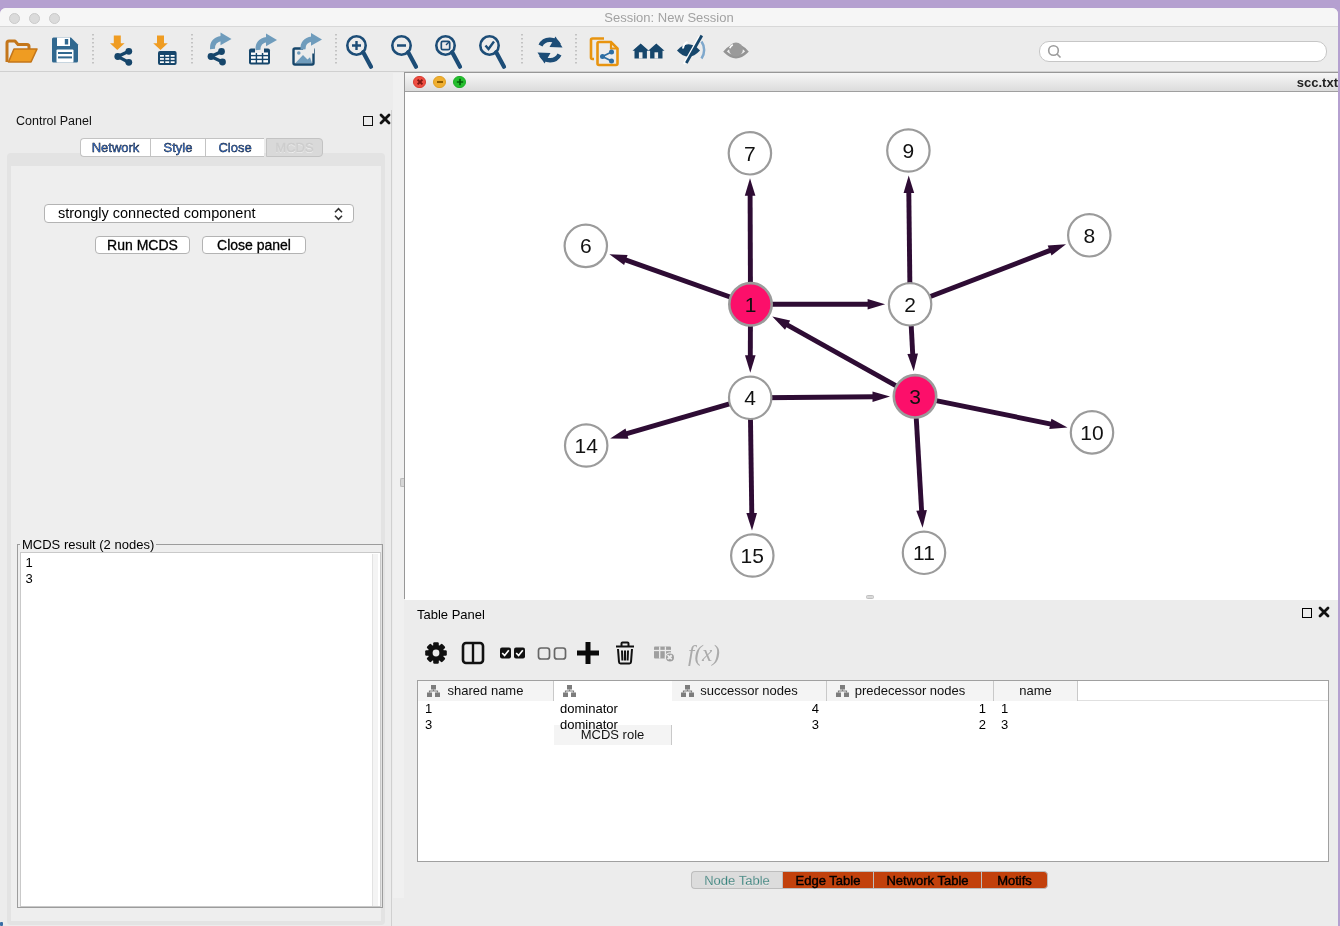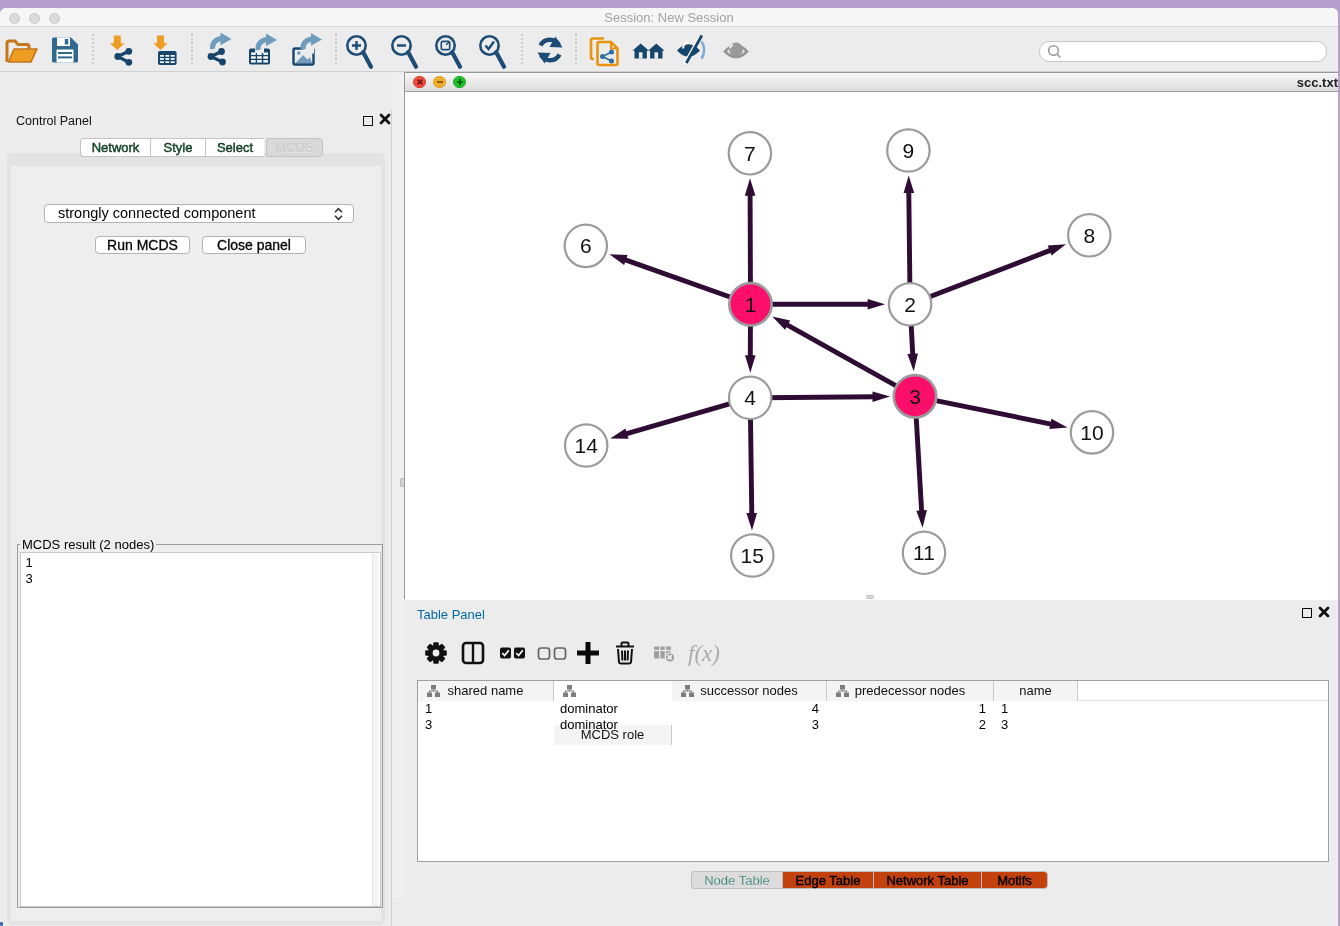--- a/index.html
+++ b/index.html
@@ -11,40 +11,40 @@
 #titlebar .tl { position:absolute; top:4.5px; width:11px; height:11px; border-radius:50%; background:#dbdbdb; border:1px solid #c9c9c9; }
 #title-text { position:absolute; top:2px; left:0; width:100%; text-align:center; font-size:13px; color:#a2a2a2; }
 
 #toolbar { position:absolute; left:0; top:20px; width:100%; height:44px; background:#ececec; border-bottom:1px solid #d0d0d0; }
 #searchbox { position:absolute; left:1039px; top:13px; width:288px; height:21px; background:#fff; border:1px solid #c6c6c6; border-radius:10px; }
 
 #cpanel { position:absolute; left:0; top:65px; width:392px; height:825px; background:#ececec; border-right:1px solid #d0d0d0;margin-top:37px; }
 #cp-title { position:absolute; left:16px; top:3.5px; font-size:12.5px; color:#111; }
 .panhdr-sq { position:absolute; width:10px; height:10px; border:1.5px solid #111; }
 .panhdr-x { position:absolute; }
-.tab { position:absolute; top:28px; height:19px; background:#fff; border:1px solid #c3c3c3; border-right:none; font-size:13px; color:#15803d; text-align:center; line-height:18px; -webkit-text-stroke:0.4px #000; }
+.tab { position:absolute; top:28px; height:19px; background:#fff; border:1px solid #c3c3c3; border-right:none; font-size:13px; color:#3b82f6; text-align:center; line-height:18px; -webkit-text-stroke:0.4px #000; }
 #tabband { position:absolute; left:7px; top:43px; width:378px; height:772px; background:#e3e3e3; border-radius:4px; }
 #tabinner { position:absolute; left:11px; top:56px; width:370px; height:755px; background:#eeeeee; }
 #optlabel { position:absolute; left:0; top:68px; width:392px; text-align:center; font-size:15px; color:#1a1a1a; }
 #dropdown { position:absolute; left:44px; top:94px; width:310px; height:19px; background:#fff; border:1px solid #b3b3b3; border-radius:4px; font-size:14.5px; color:#000; line-height:17px; padding-left:13px; }
 .btn { position:absolute; top:126px; height:18px; background:#fff; border:1px solid #b3b3b3; border-radius:4px; font-size:14px; color:#000; text-align:center; line-height:16px; -webkit-text-stroke:0.3px #000; }
 #mcdsbox { position:absolute; left:17px; top:434px; width:366px; height:364px; border:1px solid #9c9c9c; }
 #mcdsbox-label { position:absolute; left:2px; top:-8px; background:#eeeeee; padding:0 2px; font-size:13px; color:#000; }
 #mcdsbox-inner { position:absolute; left:1.5px; top:7px; width:361px; height:355px; background:#fff; border:1px solid #c9c9c9; }
 #mcdsbox-text { position:absolute; left:5px; top:2px; font-size:13px; color:#000; line-height:16px; }
 #mcds-scroll { position:absolute; right:2px; top:1px; width:6px; height:352px; background:#f4f4f4; border-left:1px solid #e2e2e2; }
 
 #netframe { position:absolute; left:404px; top:63.5px; width:934px; height:527px; border:1px solid #979797; border-right:none; border-bottom:none; background:#fff; }
 #nettitle { position:absolute; left:0; top:0; width:100%; height:19px; background:linear-gradient(#f7f7f7,#dcdcdc); border-bottom:1px solid #9f9f9f; }
 #nettitle span { position:absolute; width:100%; text-align:right; top:2.5px; font-size:13px; font-weight:bold; color:#222; }
 .tlight { position:absolute; top:3px; width:12.5px; height:12.5px; border-radius:50%; text-align:center; }
 #netcanvas { position:absolute; left:0; top:20px; width:933px; height:507px; background:#fff; }
 
 #tpanel { position:absolute; left:404px; top:595px; width:934px; height:295px; background:#ececec; }
-#tp-title { position:absolute; left:13px; top:4px; font-size:13px; color:#0369a1; }
+#tp-title { position:absolute; left:13px; top:4px; font-size:13px; color:#000000; }
 #tp-toolbar { position:absolute; left:13px; top:26px; width:912px; height:40px; }
 #ttable { position:absolute; left:13px; top:77px; width:912px; height:182px; background:#fff; border:1px solid #a0a0a0; }
 .thcell { position:absolute; top:0; height:20px; background:#f4f4f4; border-right:1px solid #c9c9c9; font-size:13px; color:#111; text-align:center; line-height:20px; }
 .trow { position:absolute; width:910px; height:16px; font-size:13px; color:#000; }
 .tcell { position:absolute; top:0; height:16px; line-height:16px; }
 .btab { position:absolute; top:268px; height:18px; background:#c2410c; border:1px solid #bdbdbd; border-right:none; font-size:13px; color:#000; text-align:center; line-height:17px; -webkit-text-stroke:0.4px #000; }
 
 #statusbar { position:absolute; left:0; top:890px; width:1338px; height:32px; background:#eeeeee; border-top:1px solid #d2d2d2; }
 #listbtn { position:absolute; left:10px; top:7px; width:28px; height:20px; background:#fdfdfd; border:1px solid #909090; }
 #membtn { position:absolute; left:1255px; top:6px; width:67px; height:19px; background:#fff; border:1px solid #ababab; border-radius:3px; font-size:11.5px; color:#000; }
@@ -170,21 +170,21 @@
     <div class="panhdr-sq" style="left:363px; top:6px;"></div>
     <div class="panhdr-x" style="left:378.5px; top:3px; width:12px; height:12px;">
         <svg width="12" height="12" viewBox="0 0 12 12" style="position:absolute;left:0;top:0;">
           <path d="M2 2 L10 10 M10 2 L2 10" stroke="#111" stroke-width="2.8" stroke-linecap="round"></path>
         </svg>
       </div>
     <div id="tabband"></div>
     <div id="tabinner"></div>
     <div class="tab" style="left:80px; width:70px; border-radius:4px 0 0 4px;">Network</div>
     <div class="tab" style="left:150px; width:55px;">Style</div>
-    <div class="tab" style="left:205px; width:59px;">Select</div>
+    <div class="tab" style="left:205px; width:59px;">Close</div>
     <div class="tab" style="left:266px; width:57px; background:#d9d9d9; border-right:1px solid #c3c3c3; border-radius:0 4px 4px 0; color:#cdcdcd; -webkit-text-stroke:0.4px #cdcdcd; text-shadow:0 1px 0 #f0f0f0;">MCDS</div>
     <div id="dropdown">strongly connected component
       <svg width="11" height="14" style="position:absolute; right:9px; top:2px;" viewBox="0 0 11 14">
         <path d="M2 5.2 L5.5 1.6 L9 5.2" fill="none" stroke="#333" stroke-width="1.6"></path>
         <path d="M2 8.8 L5.5 12.4 L9 8.8" fill="none" stroke="#333" stroke-width="1.6"></path>
       </svg>
     </div>
     <div class="btn" style="left:95px; width:95px;">Run MCDS</div>
     <div class="btn" style="left:202px; width:104px;">Close panel</div>
     <div id="mcdsbox">

